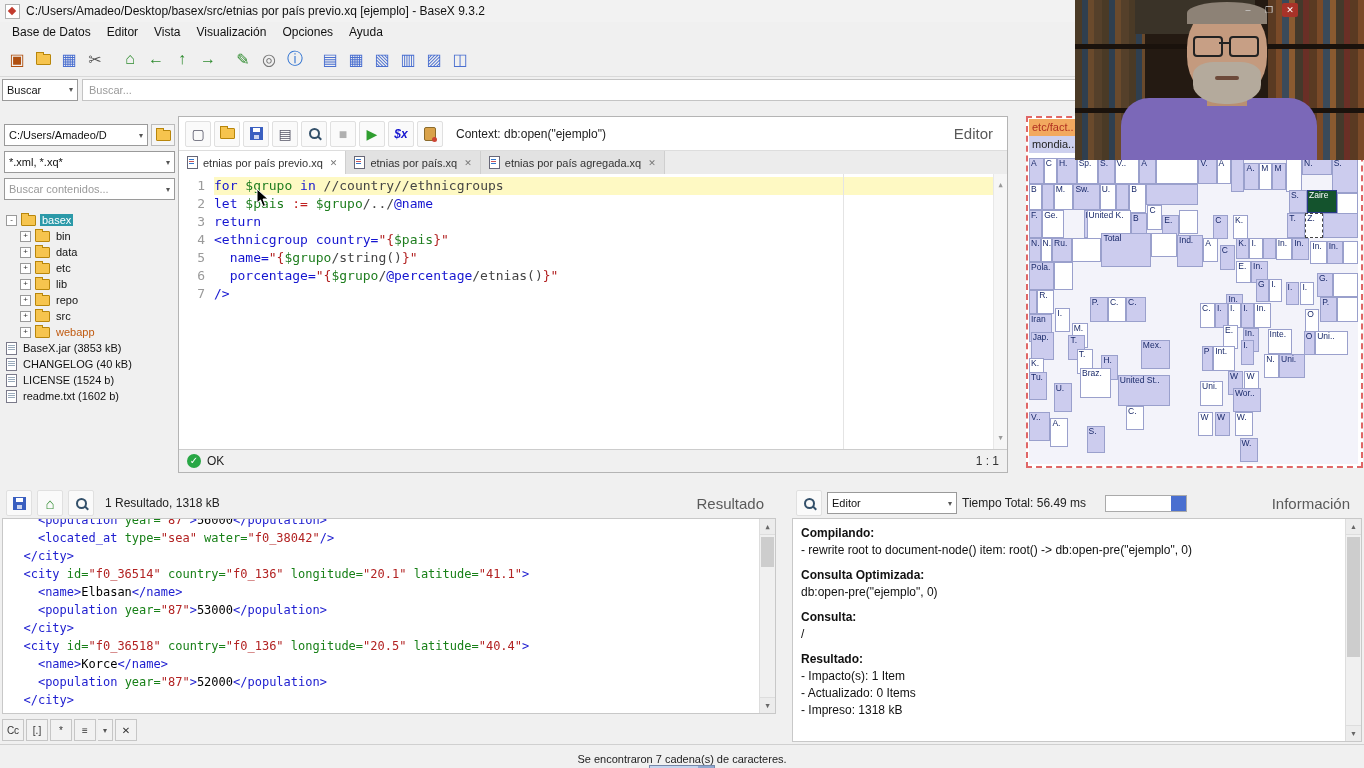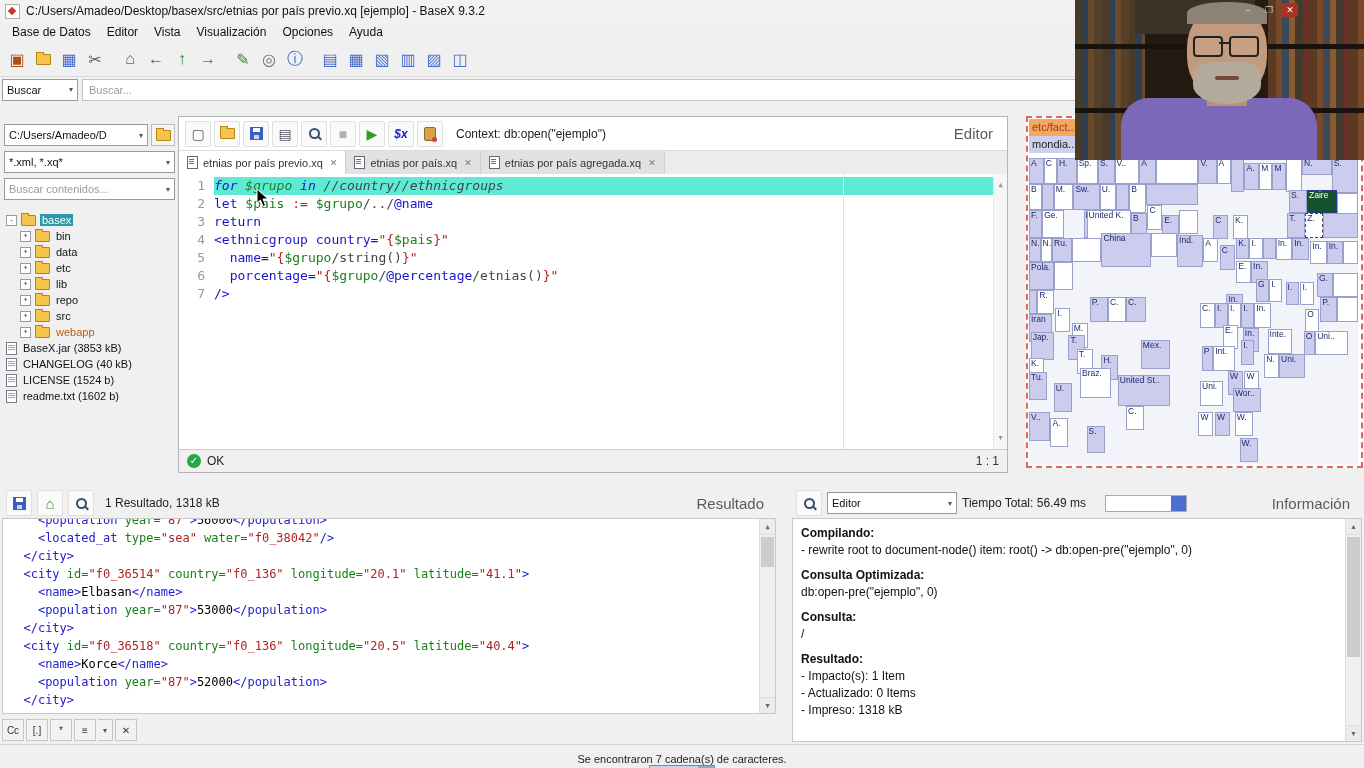--- a/index.html
+++ b/index.html
@@ -67,21 +67,21 @@
   #editor-tabs{height:23px;background:#ececec;border-top:1px solid #ddd;border-bottom:1px solid #cfcfcf;display:flex;align-items:stretch;}
   .tab{display:flex;align-items:center;gap:5px;padding:0 8px;border-right:1px solid #cfcfcf;font-size:11px;background:#e2e2e2;color:#333;}
   .tab.active{background:#fff;}
   .tab-icon{width:9px;height:11px;background:#fff;border:1px solid #667;position:relative;}
   .tab-icon::after{content:"";position:absolute;left:1px;top:2px;width:5px;height:1px;background:#37c;box-shadow:0 2px 0 #c55,0 4px 0 #37c;}
   .tab-close{font-size:9px;color:#777;margin-left:2px;}
   #code-area{position:absolute;left:0;top:57px;right:0;bottom:23px;background:#fff;overflow:hidden;font-family:"DejaVu Sans Mono","Liberation Mono",monospace;font-size:13px;line-height:18px;padding-top:3px;}
   .code-line{display:flex;height:18px;}
   .ln{width:26px;text-align:right;padding-right:9px;color:#9a9a9a;flex:0 0 auto;}
   .lc{white-space:pre;flex:1;}
-  .code-line.cur .lc{background:#5eead4;font-style:italic;}
+  .code-line.cur .lc{background:#fef9c3;}
   .margin-line{position:absolute;left:664px;top:0;bottom:0;width:1px;background:#e4e4e4;}
   #code-scroll{position:absolute;right:0;top:0;bottom:0;width:14px;background:#f6f6f6;border-left:1px solid #e8e8e8;display:flex;flex-direction:column;justify-content:space-between;align-items:center;font-size:7px;color:#999;padding:2px 0;box-sizing:border-box;}
   #editor-status{position:absolute;left:0;right:0;bottom:0;height:23px;background:#f0f0f0;border-top:1px solid #ccc;display:flex;align-items:center;gap:6px;padding:0 8px;box-sizing:border-box;}
   .ok-icon{width:14px;height:14px;border-radius:50%;background:#28a745;color:#fff;font-size:10px;line-height:14px;text-align:center;}
   #caret-pos{margin-left:auto;color:#333;}
 
   
   .sg-k{color:#1515d0;} .sg-g{color:#1e7d1e;} .sg-o{color:#c02020;} .sg-s{color:#b22222;}
   .sg-p{color:#444;} .sg-t{color:#1515d0;} .sg-an{color:#1515d0;} .sg-at{color:#1515d0;}
   .sg-rt{color:#2020d0;} .sg-ra{color:#188018;} .sg-rv{color:#b22222;} .sg-rx{color:#000;} .sg-rp{color:#444;}
@@ -448,21 +448,21 @@
       <div class="cell v0" style="left: 45.5%; top: 17%; width: 6%; height: 8%;"></div>
       <div class="cell v1" style="left: 56%; top: 18.5%; width: 4.5%; height: 8%;">C</div>
       <div class="cell v0" style="left: 62%; top: 18.5%; width: 4.5%; height: 8%;">K.</div>
       <div class="cell v1" style="left: 78.5%; top: 18%; width: 5.5%; height: 8%;">T.</div>
       <div class="cell v3" style="left: 84%; top: 18%; width: 5.5%; height: 8%;">Z.</div>
       <div class="cell v1" style="left: 89.5%; top: 18%; width: 10.5%; height: 8%;"></div>
       <div class="cell v1" style="left: 0%; top: 26%; width: 3.5%; height: 8%;">N.</div>
       <div class="cell v0" style="left: 3.5%; top: 26%; width: 3.5%; height: 8%;">N.</div>
       <div class="cell v1" style="left: 7%; top: 26%; width: 6%; height: 8%;">Ru.</div>
       <div class="cell v0" style="left: 13%; top: 26%; width: 9%; height: 8%;"></div>
-      <div class="cell v1" style="left: 22%; top: 24.5%; width: 15%; height: 11%;">China</div>
+      <div class="cell v1" style="left: 22%; top: 24.5%; width: 15%; height: 11%;">Total</div>
       <div class="cell v0" style="left: 37%; top: 24.5%; width: 8%; height: 8%;"></div>
       <div class="cell v1" style="left: 45%; top: 25%; width: 8%; height: 10.5%;">Ind.</div>
       <div class="cell v0" style="left: 53%; top: 26%; width: 4.5%; height: 8%;">A</div>
       <div class="cell v1" style="left: 58%; top: 28.5%; width: 4.5%; height: 8%;">C</div>
       <div class="cell v1" style="left: 63%; top: 26%; width: 4%; height: 7%;">K.</div>
       <div class="cell v0" style="left: 67%; top: 26%; width: 4%; height: 7%;">I.</div>
       <div class="cell v1" style="left: 71%; top: 26%; width: 4%; height: 7%;"></div>
       <div class="cell v0" style="left: 75%; top: 26%; width: 5%; height: 7.5%;">In.</div>
       <div class="cell v1" style="left: 80%; top: 26%; width: 5%; height: 7.5%;">In.</div>
       <div class="cell v0" style="left: 85.5%; top: 27%; width: 5%; height: 7.5%;">In.</div>

